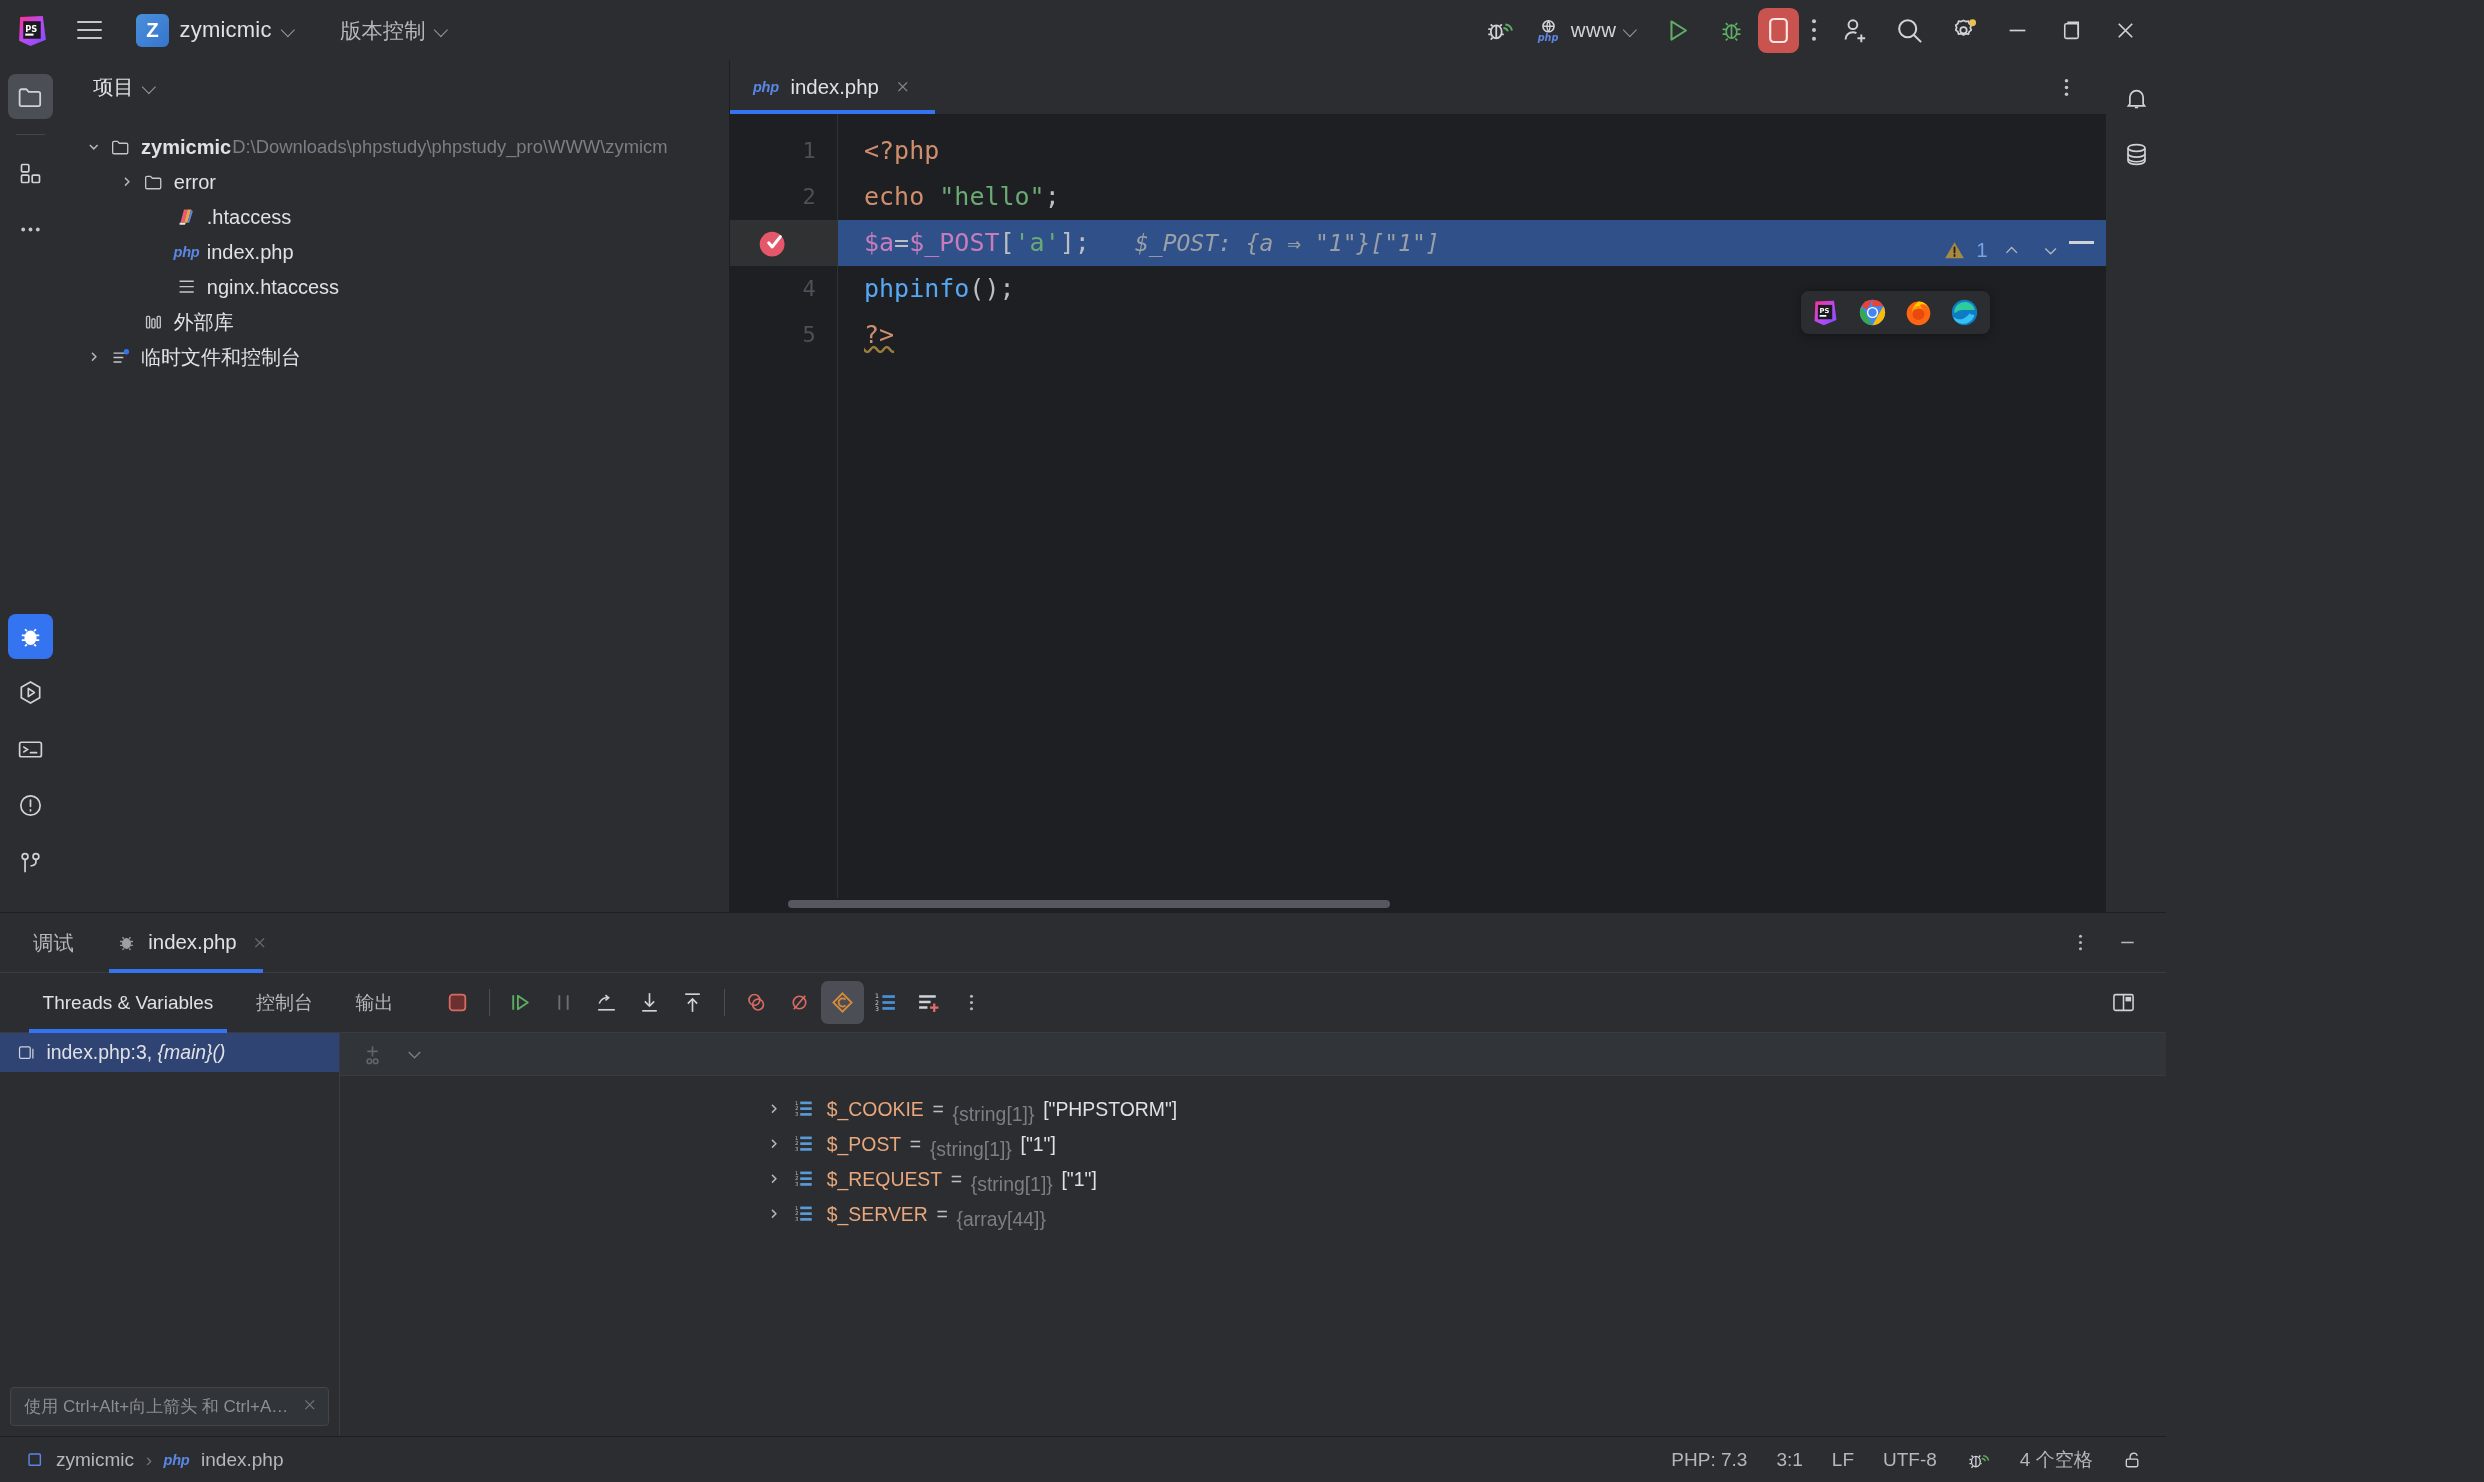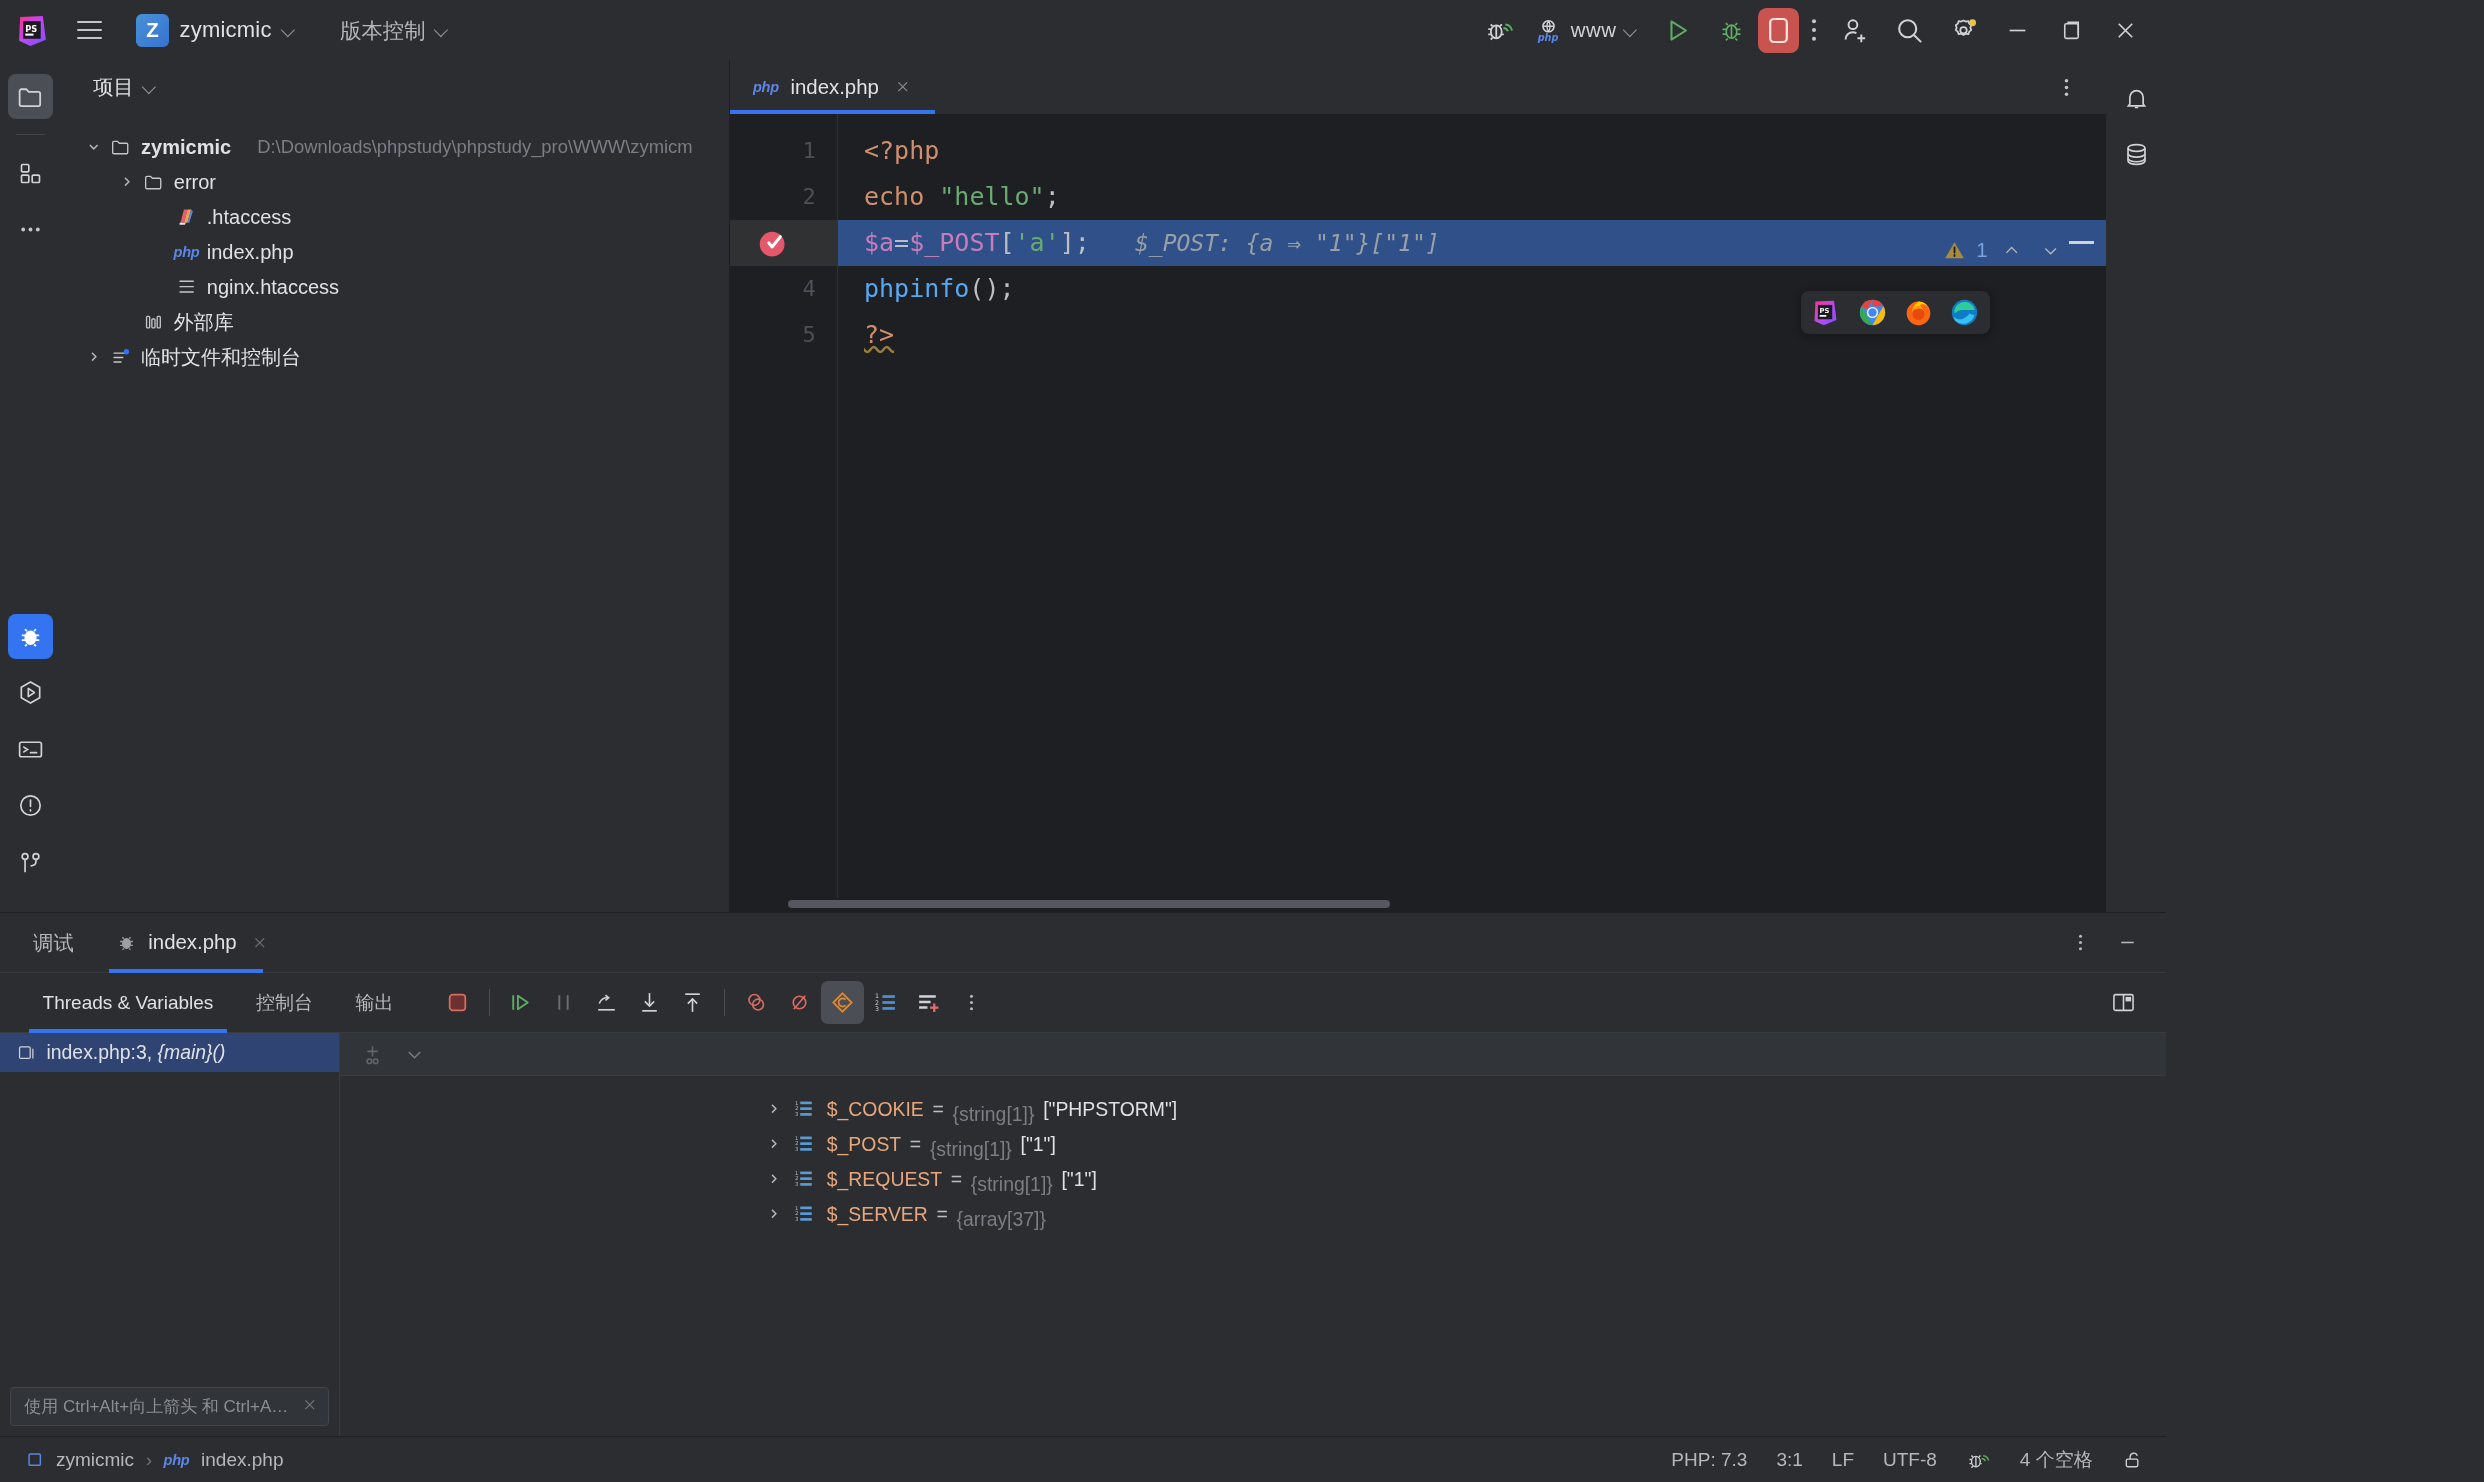--- a/index.html
+++ b/index.html
@@ -64,21 +64,21 @@
   .projpanel { width: 670px; flex:0 0 670px; background:#2b2d30; display:flex; flex-direction:column; border-right:1px solid #1e1f22; min-width:0;}
   .projhead { height: 54px; display:flex; align-items:center; padding-left: 33px; gap:9.7px; flex:0 0 54px;}
   .projhead-title { font-size: 20.4px; color:#dfe1e5;}
   .tree { flex:1 1 auto; overflow:hidden; padding-top: 15.5px; position:relative;}
   .trow { height: 35px; display:flex; align-items:center; font-size: 20px; color:#dfe1e5; white-space:nowrap; cursor:pointer; padding-right:7.8px;}
   .tarrow { width: 25px; flex:0 0 25px; display:flex; align-items:center; justify-content:center;}
   .tarrow.empty { }
   .tarrow svg{display:block;}
   .ticon { width: 29px; flex:0 0 29px; display:flex;align-items:center;justify-content:center; margin-right:5.8px;}
   .tlabel.bold{font-weight:700;}
-  .tpath { color:#7a7e85; font-size:18.4px; margin-left:26px; overflow:hidden; text-overflow:clip; }
+  .tpath { color:#7a7e85; font-size:18.4px; margin-left:1px; overflow:hidden; text-overflow:clip; }
   .php-badge { color:#5b86e5; font-size:14.6px; font-style:italic; font-weight:700; letter-spacing:-0.3px;}
 
   
   .editorwrap { flex:1 1 auto; display:flex; flex-direction:column; min-width:0; background:#1e1f22;}
   .tabbar { height: 54px; flex:0 0 54px; background:#2b2d30; display:flex; align-items:stretch; position:relative;}
   .etab { display:flex; align-items:center; gap:11.6px; padding: 0 19.4px 0 23px; position:relative; cursor:pointer; }
   .etab.active::after { content:""; position:absolute; left:0; right:0; bottom:0; height:3.9px; background:#3574f0;}
   .etab-label { font-size: 20.4px; color:#dfe1e5;}
   .etab-close { width:25px;height:25px; display:flex;align-items:center;justify-content:center; opacity:.65; cursor:pointer;}
   .tabbar-right { margin-left:auto; display:flex; align-items:center; padding-right: 13.6px;}
@@ -786,21 +786,21 @@
                   <text x="1" y="8" font-family="DejaVu Sans, sans-serif" font-size="6" fill="#b4b7bb">1</text>
                   <text x="1" y="14" font-family="DejaVu Sans, sans-serif" font-size="6" fill="#b4b7bb">2</text>
                   <text x="1" y="20" font-family="DejaVu Sans, sans-serif" font-size="6" fill="#b4b7bb">3</text>
                   <rect x="7" y="4" width="13" height="3" fill="#5b9bd5"></rect>
                   <rect x="7" y="10.5" width="13" height="3" fill="#5b9bd5"></rect>
                   <rect x="7" y="17" width="13" height="3" fill="#5b9bd5"></rect>
                 </svg>
               </span>
             <span class="vname">$_SERVER</span>
               <span class="veq">=</span>
-              <span class="vtype">{array[37]}</span>
+              <span class="vtype">{array[44]}</span>
           </div>
         </div>
       </div>
     </div>
   </div>
 
   <div class="statusbar">
     <div class="crumbs">
       <svg width="19.4" height="19.4" viewBox="0 0 24 24" fill="none" stroke="#5b86e5" stroke-width="1.8">
           <rect x="5" y="5" width="14" height="14" rx="1.5"></rect>

